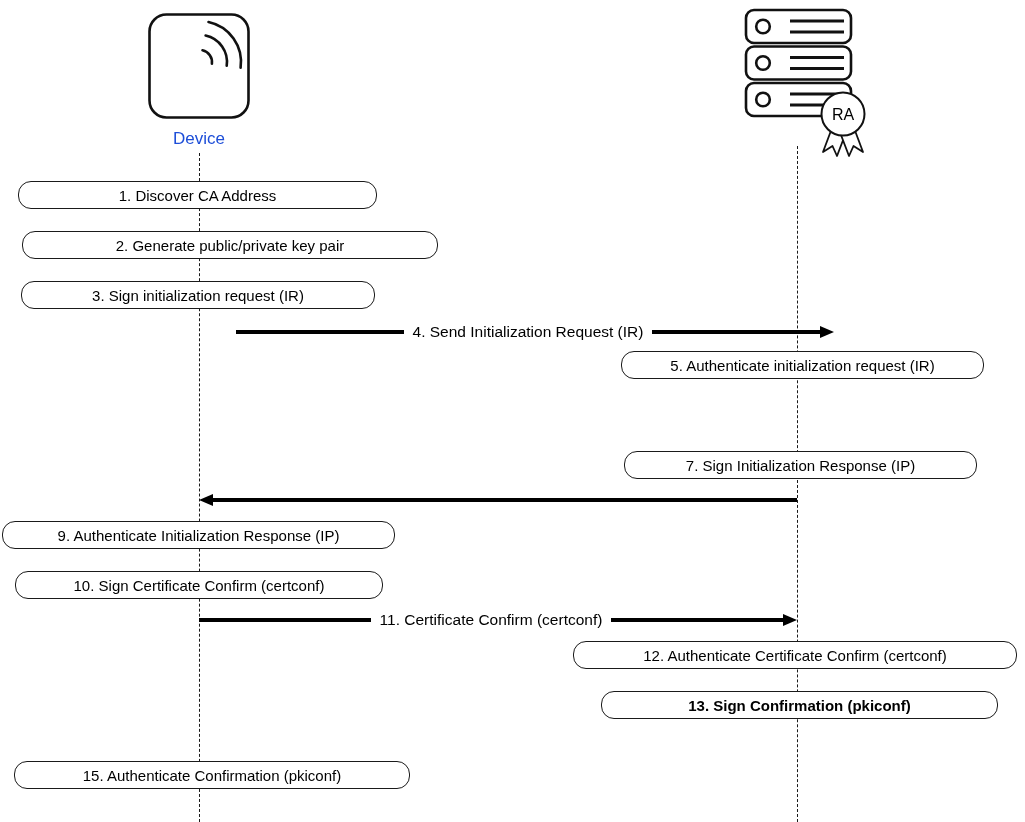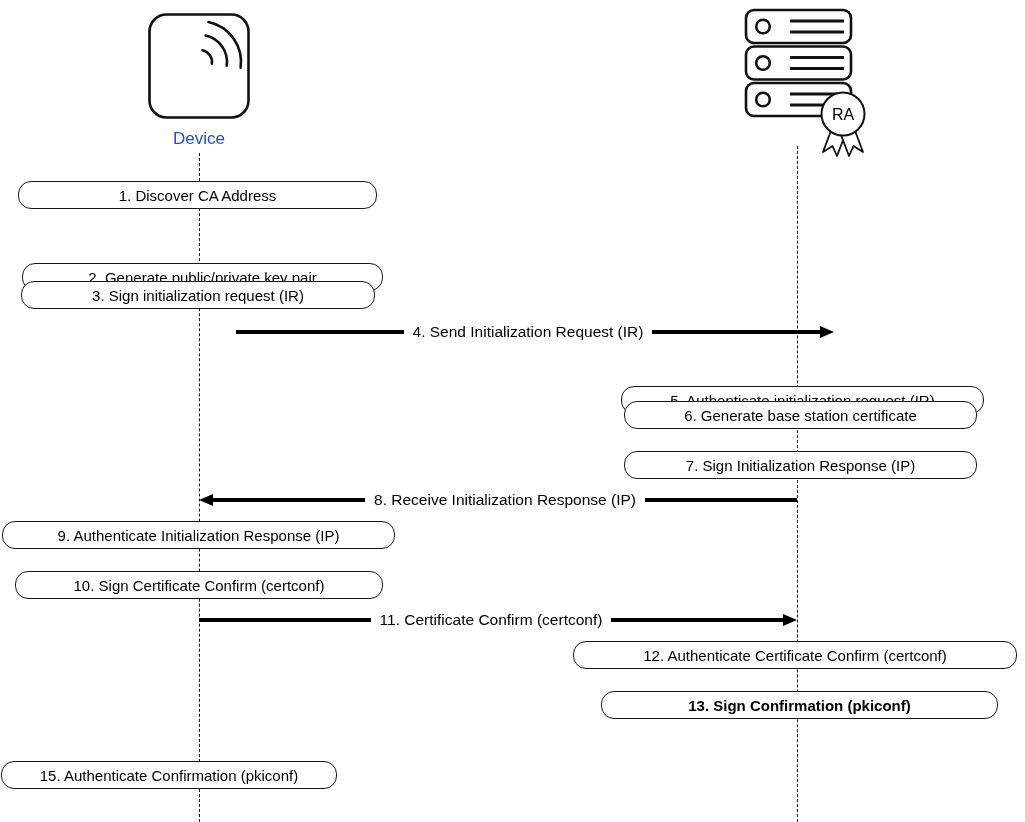--- a/index.html
+++ b/index.html
@@ -107,48 +107,44 @@
       <path d="M114 120 L123 144 L113.5 138 L109 148 L101 127 Z" fill="#fff" stroke="#111" stroke-width="1.8" stroke-linejoin="round"></path>
 
       <circle cx="103" cy="106" r="21.5" fill="#fff" stroke="#111" stroke-width="2"></circle>
       <text x="103" y="112" text-anchor="middle" font-family="Liberation Sans, sans-serif" font-size="16" fill="#000">RA</text>
     </svg>
   </div>
 
   <div class="box" style="left:18px;  top:181px; width:359px;">
     <span>1. Discover CA Address</span>
     </div>
-  <div class="box" style="left:22px;  top:231px; width:361px;margin-top:32px;">
+  <div class="box" style="left:22px;  top:231px; width:416px;">
     <span>2. Generate public/private key pair</span>
     </div>
   <div class="box" style="left:21px;  top:281px; width:354px;">
     <span>3. Sign initialization request (IR)</span>
     </div>
 
   <div class="arrow" style="top:322px;margin-left:37px;">
     <div class="seg"></div>
     <span class="alabel">4. Send Initialization Request (IR)</span>
     <div class="seg"></div>
     <div class="head-right"></div>
   </div>
 
-  <div class="box" style="left:621px; top:351px; width:363px;margin-top:35px;">
+  <div class="box" style="left:621px; top:351px; width:363px;">
     <span>5. Authenticate initialization request (IR)</span>
-    </div>
-  <div class="box" style="left:624px; top:401px; width:353px;">
-    <span>6. Generate base station certificate</span>
     </div>
   <div class="box" style="left:624px; top:451px; width:353px;">
     <span>7. Sign Initialization Response (IP)</span>
     </div>
 
   <div class="arrow" style="top:490px;">
     <div class="head-left"></div>
     <div class="seg"></div>
-    <span class="alabel">8. Receive Initialization Response (IP)</span>
     <div class="seg"></div>
   </div>
 
   <div class="box" style="left:2px;   top:521px; width:393px;justify-content:center;">
     <span>9. Authenticate Initialization Response (IP)</span>
     </div>
   <div class="box" style="left:15px;  top:571px; width:368px;">
     <span>10. Sign Certificate Confirm (certconf)</span>
     </div>
 
@@ -160,17 +156,17 @@
   </div>
 
   <div class="box" style="left:573px; top:641px; width:444px;">
     <span>12. Authenticate Certificate Confirm (certconf)</span>
     </div>
   <div class="box" style="left:601px; top:691px; width:397px;font-weight:bold;">
     <span>13. Sign Confirmation (pkiconf)</span>
     </div>
 
 
-  <div class="box" style="left:1px;   top:761px; width:336px;">
+  <div class="box" style="left:14px;   top:761px; width:396px;">
     <span>15. Authenticate Confirmation (pkiconf)</span>
     </div>
 
 </div>
 
 </body></html>

